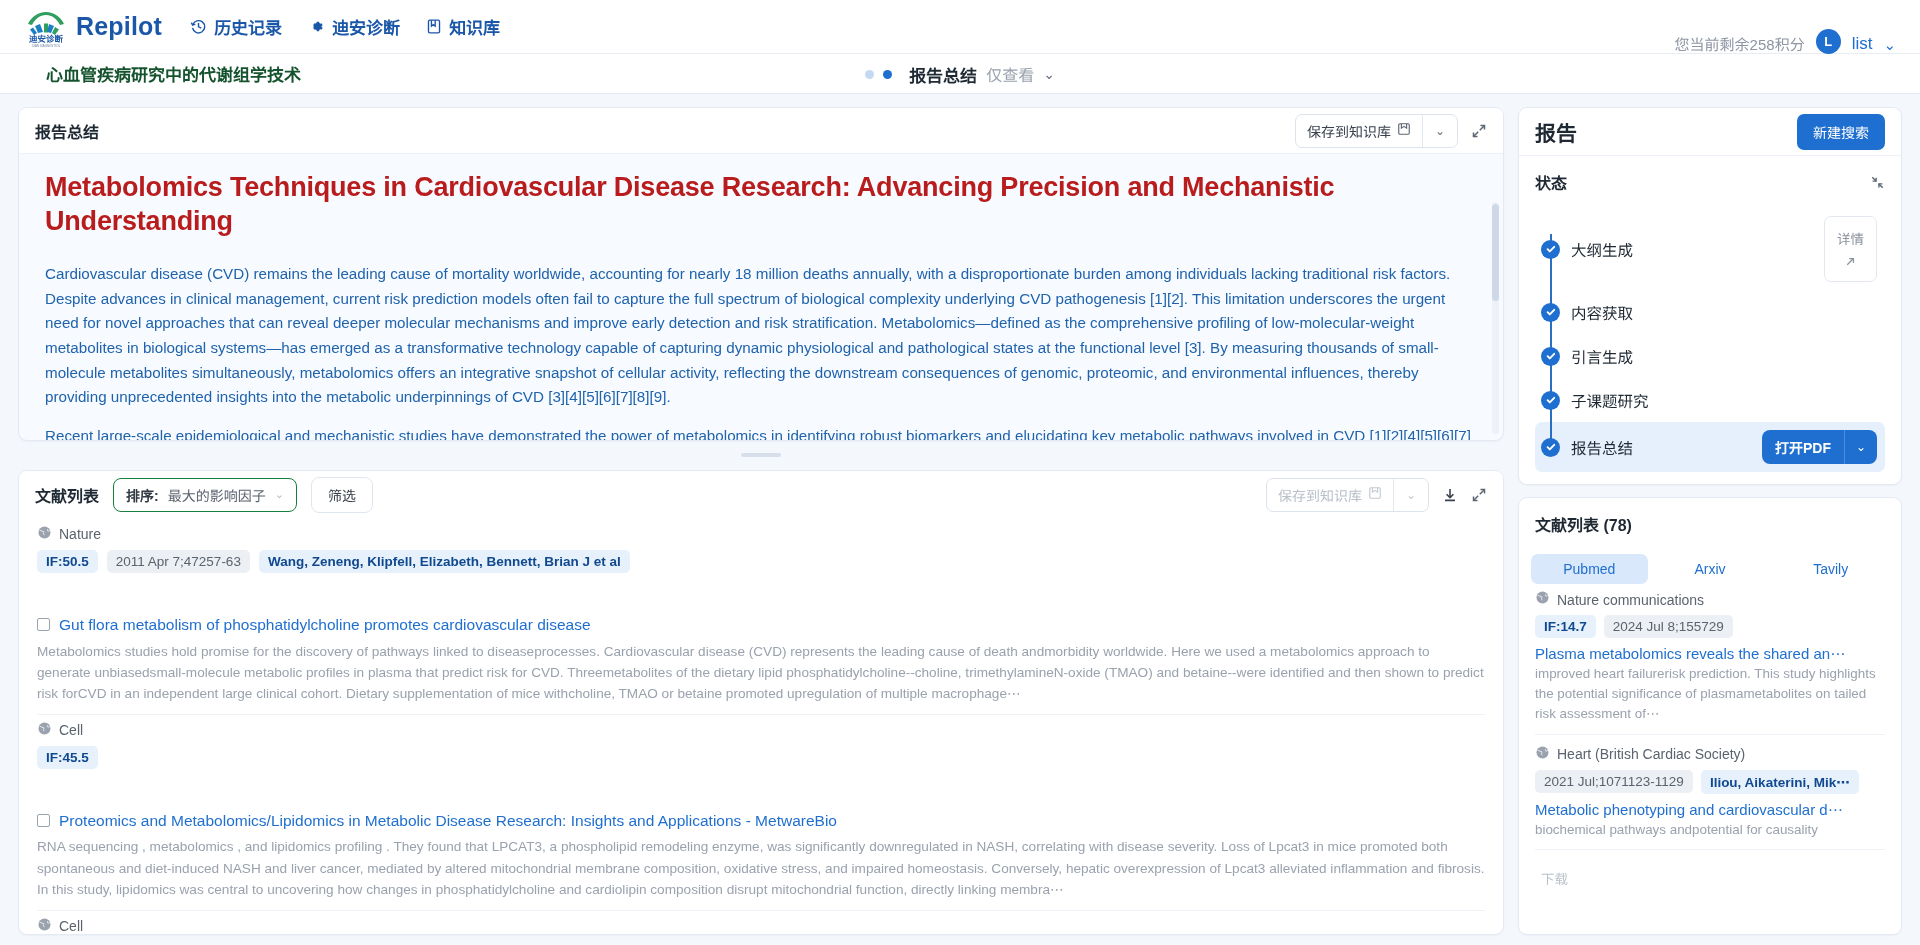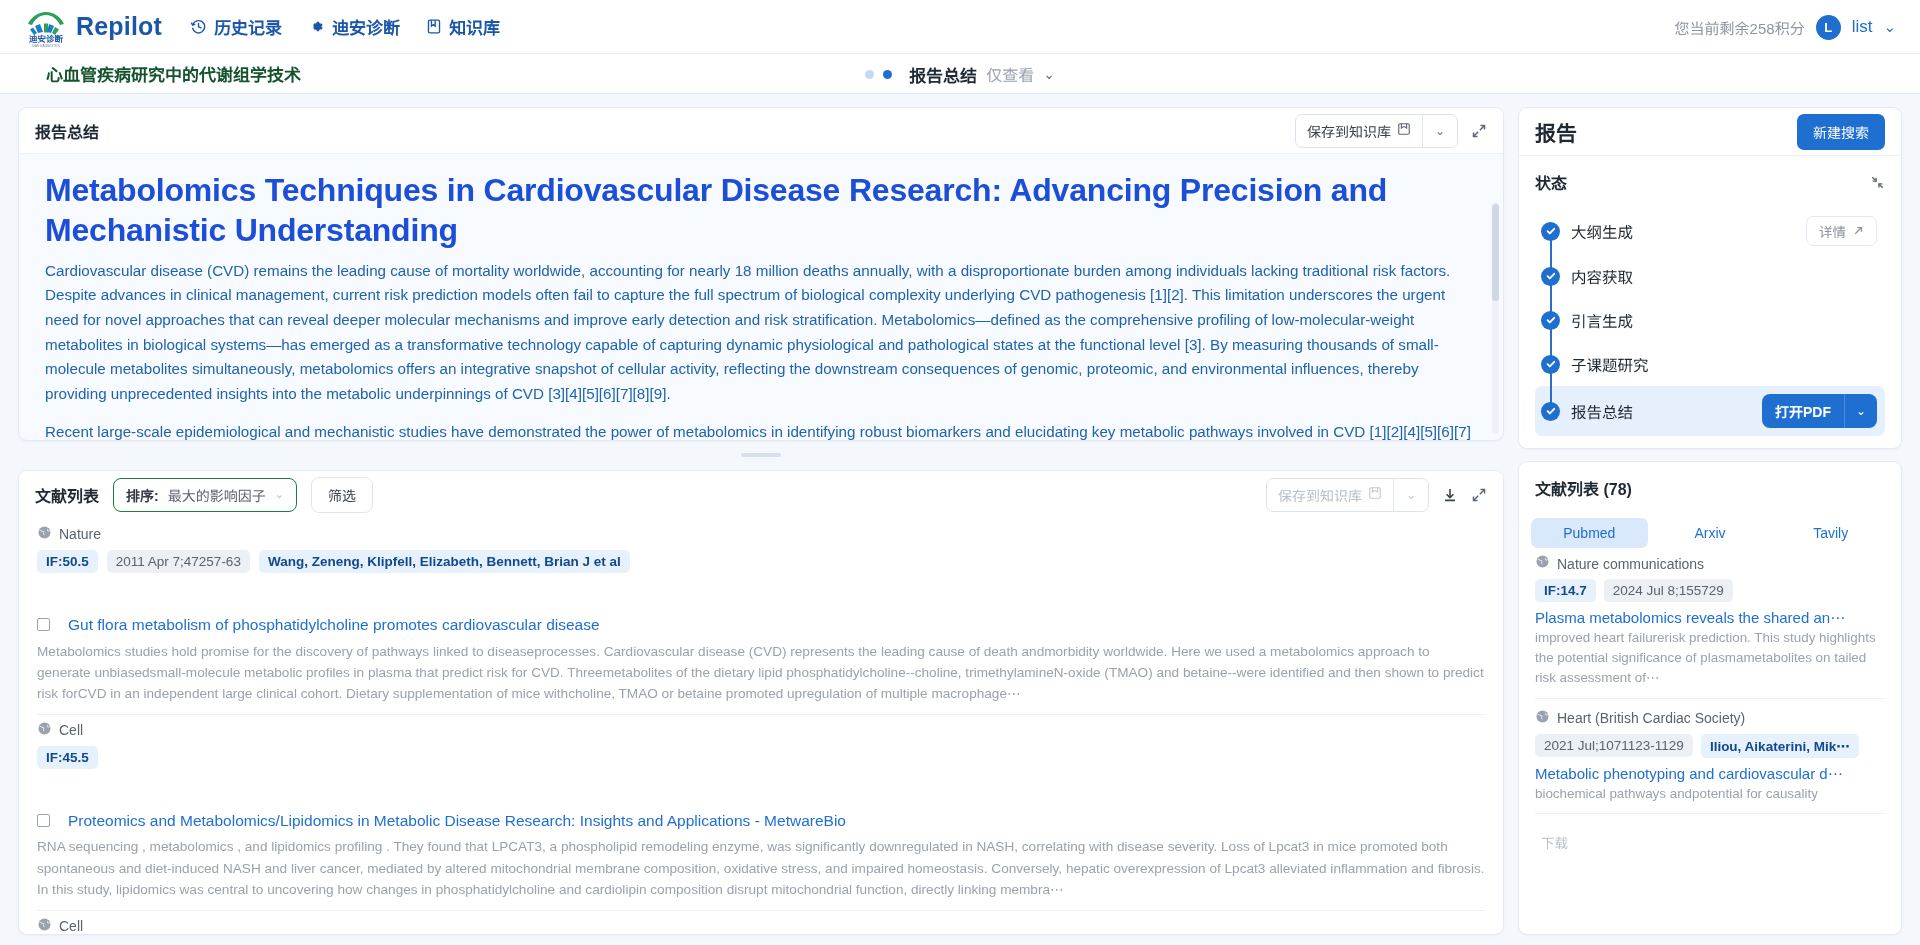--- a/index.html
+++ b/index.html
@@ -27,21 +27,21 @@
   }
   .navlinks { display: flex; align-items: center; gap: 26px; margin-left: 28px; }
   .navlink {
     display: flex; align-items: center; gap: 7px;
     color: #1b57a8; font-size: 17px; font-weight: 600;
     cursor: pointer; white-space: nowrap;
   }
   .navlink svg { display:block; }
   .nav-right {
     position: absolute; right: 24px; top: 0; height: 54px;
-    display: flex; align-items: center; gap: 11px;
+    display: flex; align-items: flex-end; gap: 11px;
   }
   .credits { color: #8d95a3; font-size: 15px; }
   .avatar {
     width: 25px; height: 25px; border-radius: 50%;
     background: #1f6fd0; color: #fff; font-size: 13px;
     display: flex; align-items: center; justify-content: center;
     font-weight: 600;
   }
   .username { color: #1f6fd0; font-size: 17px; }
   .caret-down { color:#1f6fd0; font-size: 15px; }
@@ -97,22 +97,22 @@
     padding: 6px 11px; font-size: 14px; color: #3a4250; cursor: pointer; white-space: nowrap;
   }
   .split-btn .divider { width: 1px; background: #e3e8f0; }
   .split-btn .arrow { padding: 6px 12px; font-size: 12px; color: #6b7280; cursor: pointer; display:flex; align-items:center;}
   .split-btn.muted .main { color: #b9c0ca; }
   .split-btn.muted .arrow { color: #c3c9d2; }
   .icon-btn { color: #5c6672; cursor: pointer; display: flex; align-items: center; }
 
   .report-body { padding: 16px 26px 0 26px; overflow: hidden; position: relative; flex: 1 1 auto; }
   .report-h1 {
-    color: #1d4ed8; font-size: 32px; line-height: 1.26; font-weight: bold;
-    margin-bottom: 8px; letter-spacing: -.2px;
+    color: #b91c1c; font-size: 27px; line-height: 1.26; font-weight: bold;
+    margin-bottom: 24px; letter-spacing: -.2px;
   }
   .report-p {
     color: #1f63ad; font-size: 15.2px; line-height: 1.62; margin-bottom: 14px;
     text-align: left;
   }
   .vscroll {
     position: absolute; top: 48px; right: 4px; width: 7px; bottom: 6px;
     background: #eef2f8; border-radius: 4px;
   }
   .vscroll .thumb { position: absolute; top: 2px; left: 0; width: 7px; height: 42%; background: #cfd8e6; border-radius: 4px; }
@@ -142,21 +142,21 @@
   .lit-list { flex: 1 1 auto; overflow: hidden; padding: 0 18px; }
   .lit-item { padding: 6px 0 10px 0; border-bottom: 1px solid #eef1f6; }
   .lit-item:last-child { border-bottom: none; }
   .src-row { display: flex; align-items: center; gap: 7px; margin-bottom: 6px; }
   .src-name { font-size: 14px; color: #5b636e; }
   .meta-row { display: flex; align-items: center; gap: 9px; margin-bottom: 7px; flex-wrap: wrap; }
   .tag { font-size: 13.5px; padding: 4px 9px; border-radius: 5px; white-space: nowrap; }
   .tag.if { background: #e7f1fb; color: #10498f; font-weight: bold; }
   .tag.date { background: #eceff3; color: #5b636e; }
   .tag.authors { background: #e7f1fb; color: #10498f; font-weight: bold; }
-  .title-row { display: flex; align-items: flex-start; gap: 18px; margin-bottom: 5px; margin-top: 41px; }
+  .title-row { display: flex; align-items: flex-start; gap: 9px; margin-bottom: 5px; margin-top: 41px; }
   .cbox {
     width: 13px; height: 13px; border: 1.4px solid #9aa3b0; border-radius: 2px;
     flex: 0 0 13px; margin-top: 4px; background:#fff; cursor: pointer;
   }
   .lit-title-link { font-size: 15.5px; color: #1f6fd0; line-height: 1.4; cursor: pointer; }
   .lit-abstract { font-size: 13.6px; color: #9aa2ae; line-height: 1.55; }
 
   
   .rp-head {
     height: 48px; display: flex; align-items: center; padding: 0 16px;
@@ -184,22 +184,22 @@
   }
   .step-dot svg { display:block; }
   .step-line {
     position: absolute; left: 15px; top: 26px; bottom: 26px; width: 2px;
     background: #2a6fc0; z-index: 1;
   }
   .step-label { font-size: 15.5px; color: #1f2933; }
   .step-action { margin-left: auto; }
   .btn-ghost {
     border: 1px solid #e3e8f0; background: #fff; border-radius: 7px;
-    padding: 4px 12px; font-size: 13.5px; color: #8b929c; cursor: pointer;
-    display: inline-flex; align-items: center; gap: 7px; font-family: inherit;
+    padding: 11px 12px; font-size: 13.5px; color: #8b929c; cursor: pointer;
+    display: inline-flex; align-items: center; gap: 7px; font-family: inherit; flex-direction: column;
   }
   .btn-pdf { display: flex; align-items: stretch; border-radius: 8px; overflow: hidden; }
   .btn-pdf .main {
     background: #1f6fd0; color: #fff; padding: 7px 13px; font-size: 14px;
     font-weight: bold; cursor: pointer; display:flex; align-items:center;
   }
   .btn-pdf .sep { width: 1px; background: #4d8ddb; }
   .btn-pdf .arrow {
     background: #1f6fd0; color: #fff; padding: 7px 11px; font-size: 12px;
     cursor: pointer; display: flex; align-items: center;

